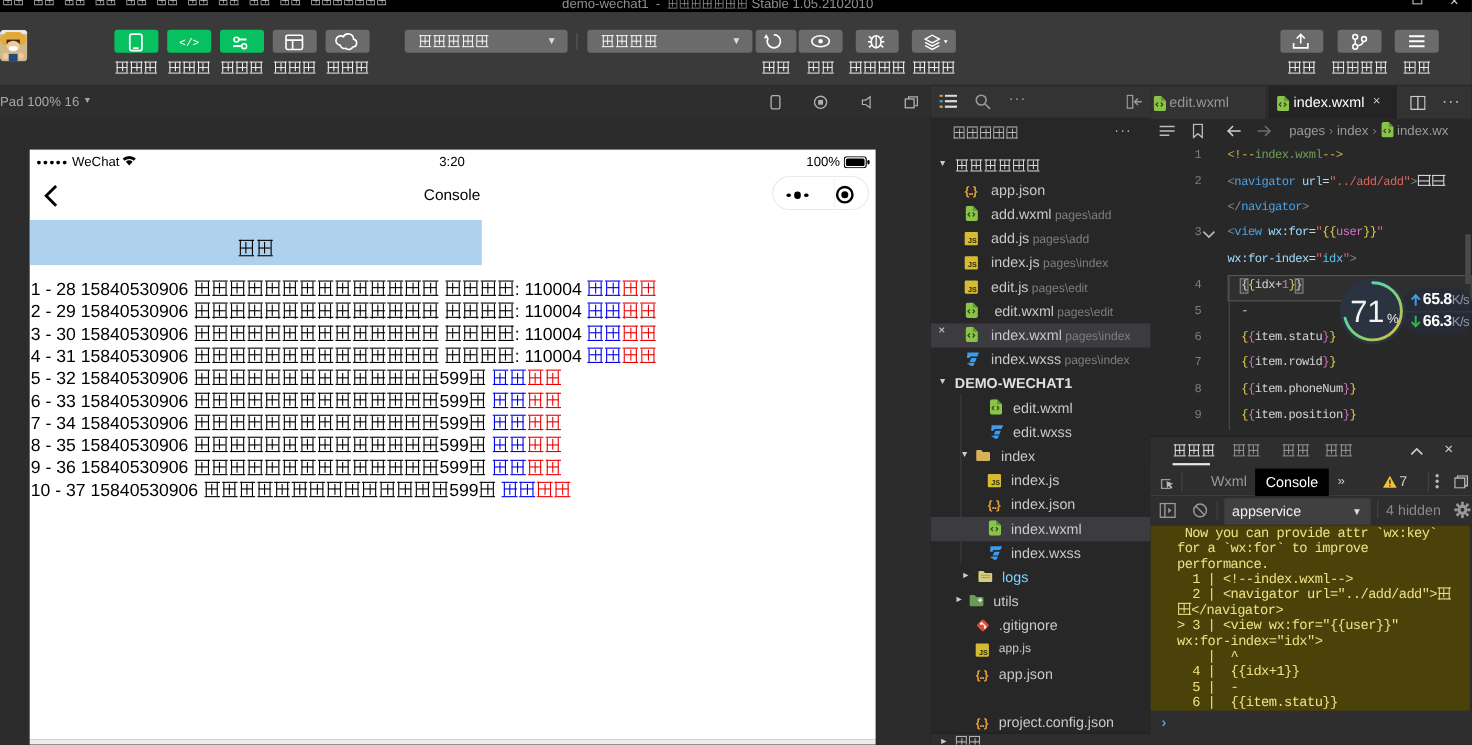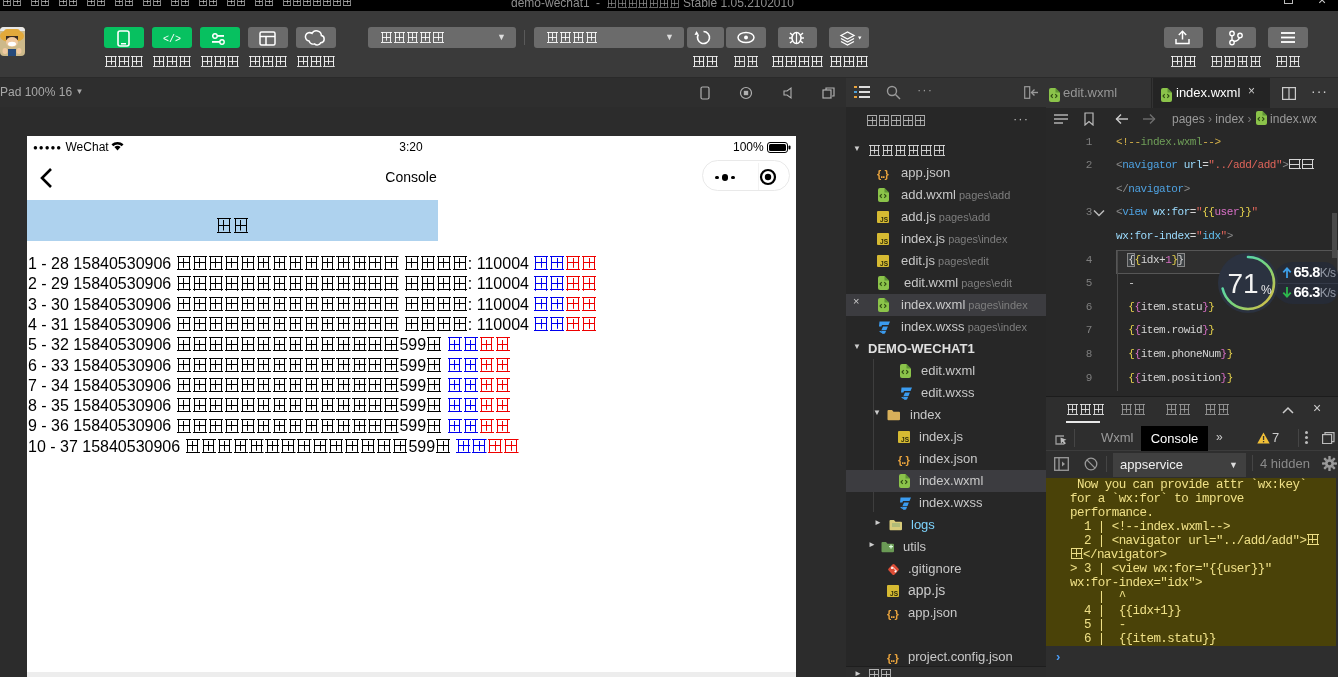--- a/index.html
+++ b/index.html
@@ -369,21 +369,21 @@
       <span style="position:absolute;left:41px;top:2px;"><svg width="13" height="13" viewBox="0 0 13 13" style="vertical-align:-2px">
           <rect x="2.3" y="2.3" width="8.4" height="8.4" rx="1.5" transform="rotate(45 6.5 6.5)" fill="#dd4c35"></rect>
           <line x1="5" y1="3.5" x2="9.5" y2="8" stroke="#fff" stroke-width="1"></line>
           <circle cx="5" cy="5" r="1.1" fill="#fff"></circle>
           <circle cx="8.5" cy="8.5" r="1.1" fill="#fff"></circle>
         </svg></span>
       <span style="position:absolute;left:62px;top:2px;color:#c8c8c8;font-size:13px;font-weight:normal;white-space:nowrap;">.gitignore<span style="color:#7e7e7e;font-size:11px;"> </span></span>
     </div>
 <div class="ab" style="left:0;top:502px;width:200px;height:22px;line-height:17px;">
       <span style="position:absolute;left:41px;top:2px;"><span style="display:inline-block;width:12px;height:12px;background:#d6ba32;color:#2a2a0a;font-size:6.5px;font-weight:bold;text-align:right;line-height:17px;vertical-align:0px;border-radius:1px;padding-right:1px;box-sizing:border-box;">JS</span></span>
-      <span style="position:absolute;left:62px;top:2px;color:#c8c8c8;font-size:14px;font-weight:normal;white-space:nowrap;">app.js<span style="color:#7e7e7e;font-size:11px;"> </span></span>
+      <span style="position:absolute;left:62px;top:2px;color:#c8c8c8;font-size:11px;font-weight:normal;white-space:nowrap;">app.js<span style="color:#7e7e7e;font-size:11px;"> </span></span>
     </div>
 <div class="ab" style="left:0;top:524px;width:200px;height:22px;line-height:17px;">
       <span style="position:absolute;left:41px;top:2px;"><span style="display:inline-block;width:14px;color:#e8a33d;font-size:11px;font-weight:bold;letter-spacing:-1px;vertical-align:0px;">{..}</span></span>
       <span style="position:absolute;left:62px;top:2px;color:#c8c8c8;font-size:13px;font-weight:normal;white-space:nowrap;">app.json<span style="color:#7e7e7e;font-size:11px;"> </span></span>
     </div>
 <div class="ab" style="left:0;top:568px;width:200px;height:22px;line-height:17px;">
       <span style="position:absolute;left:41px;top:2px;"><span style="display:inline-block;width:14px;color:#e8a33d;font-size:11px;font-weight:bold;letter-spacing:-1px;vertical-align:0px;">{..}</span></span>
       <span style="position:absolute;left:62px;top:2px;color:#c8c8c8;font-size:13px;font-weight:normal;white-space:nowrap;">project.config.json<span style="color:#7e7e7e;font-size:11px;"> </span></span>
     </div>
 <div class="ab" style="left:0;top:588px;width:200px;height:11px;background:#2d2d2d;border-top:1px solid #1e1e1e;">

